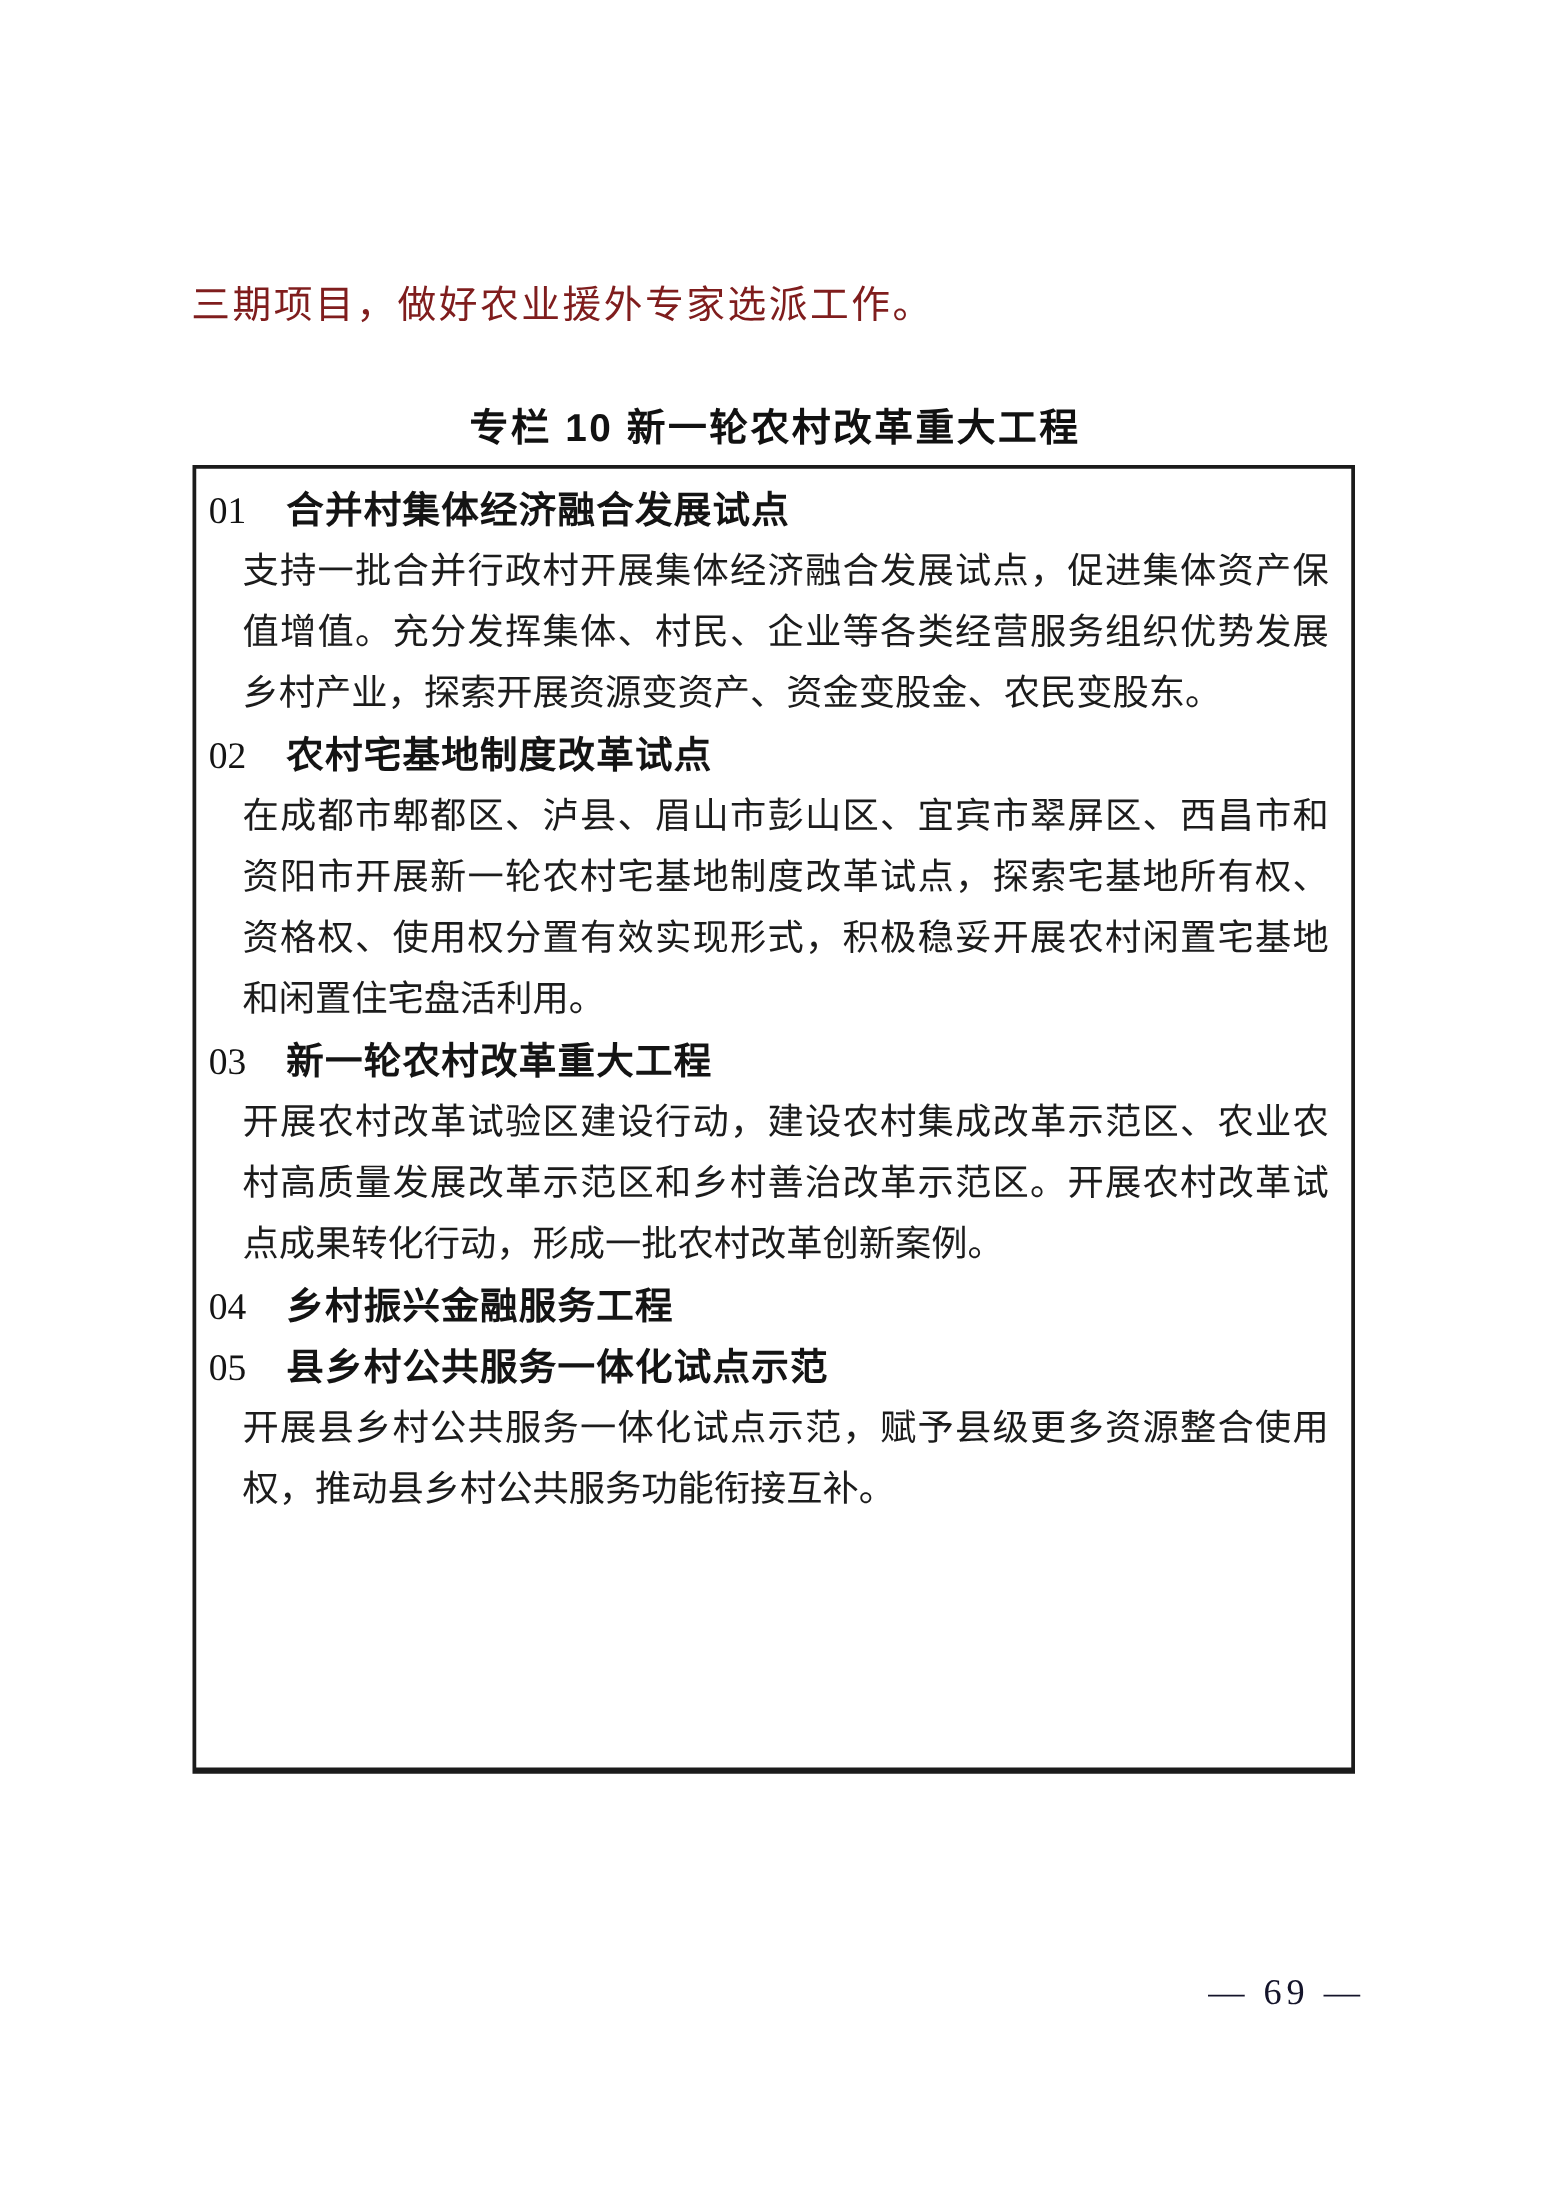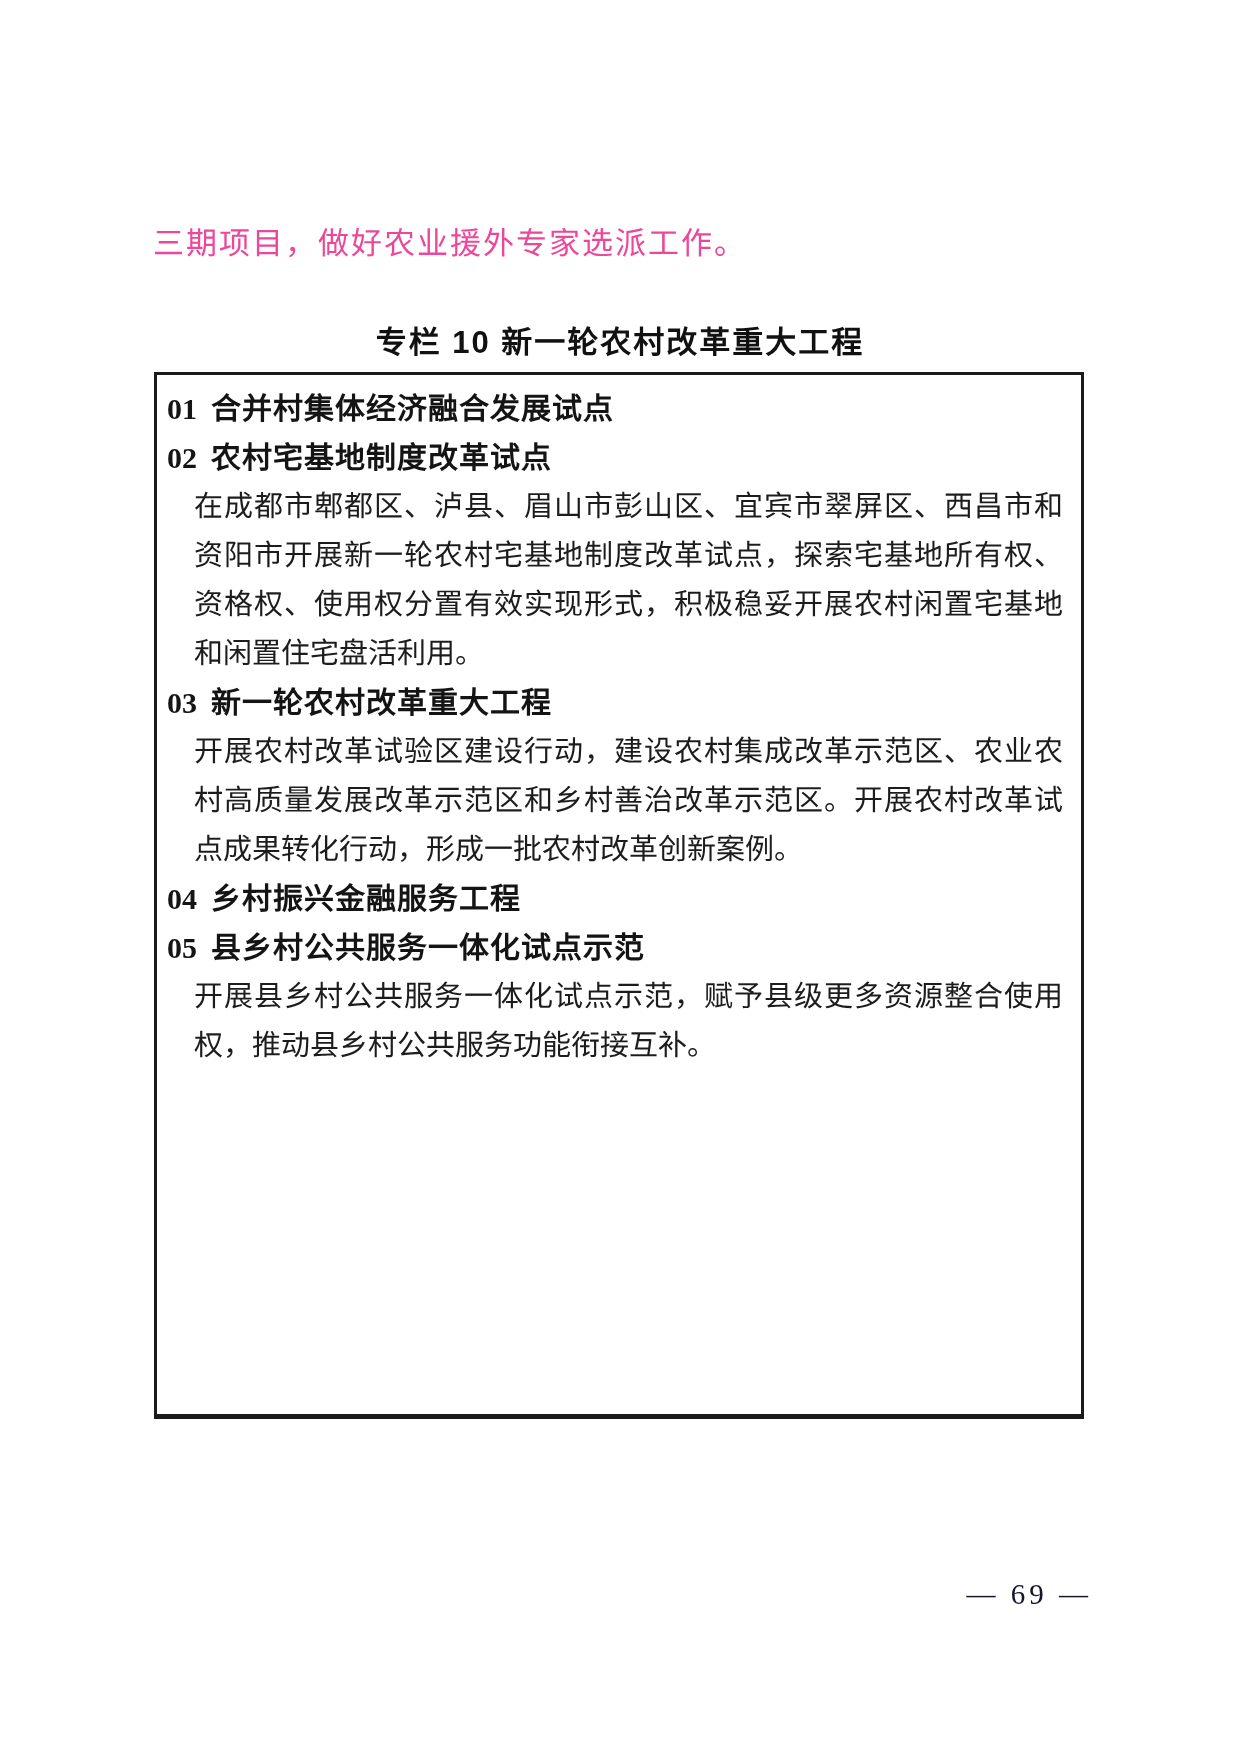--- a/index.html
+++ b/index.html
@@ -17,21 +17,21 @@
   }
 
   .intro {
     position: absolute;
     left: 153px;
     top: 222px;
     width: 950px;
     font-size: 31px;
     letter-spacing: 2px;
     line-height: 44px;
-    color: #ec4899;
+    color: #7f1d1d;
   }
 
   .panel-title {
     position: absolute;
     left: 0;
     top: 280px;
     width: 100%;
     text-align: center;
     font-family: "Liberation Sans", "DejaVu Sans", sans-serif;
     font-weight: 700;
@@ -56,22 +56,22 @@
 
   .item-heading-row {
     font-size: 30px;
     line-height: 49px;
     font-weight: 700;
     color: #141414;
     white-space: nowrap;
   }
   .item-num {
     font-family: "Liberation Serif", "DejaVu Serif", serif;
-    font-weight: 700;
-    margin-right: 14px;
+    font-weight: 400;
+    margin-right: 32px;
   }
   .item-heading {
     letter-spacing: 1px;
   }
   .item-body {
     margin: 0 0 0 27px;
     font-size: 29px;
     line-height: 49px;
     text-align: justify;
     text-justify: inter-character;
@@ -93,20 +93,21 @@
 <div class="intro">三期项目，做好农业援外专家选派工作。</div>
 
 <div class="panel-title">专栏 10  新一轮农村改革重大工程</div>
 
 <div class="panel">
 
   <div class="panel-item">
     <div class="item-heading-row">
       <span class="item-num">01</span><span class="item-heading">合并村集体经济融合发展试点</span>
     </div>
+    <p class="item-body">支持一批合并行政村开展集体经济融合发展试点，促进集体资产保值增值。充分发挥集体、村民、企业等各类经营服务组织优势发展乡村产业，探索开展资源变资产、资金变股金、农民变股东。</p>
   </div>
 
   <div class="panel-item">
     <div class="item-heading-row">
       <span class="item-num">02</span><span class="item-heading">农村宅基地制度改革试点</span>
     </div>
     <p class="item-body">在成都市郫都区、泸县、眉山市彭山区、宜宾市翠屏区、西昌市和资阳市开展新一轮农村宅基地制度改革试点，探索宅基地所有权、资格权、使用权分置有效实现形式，积极稳妥开展农村闲置宅基地和闲置住宅盘活利用。</p>
   </div>
 
   <div class="panel-item">

